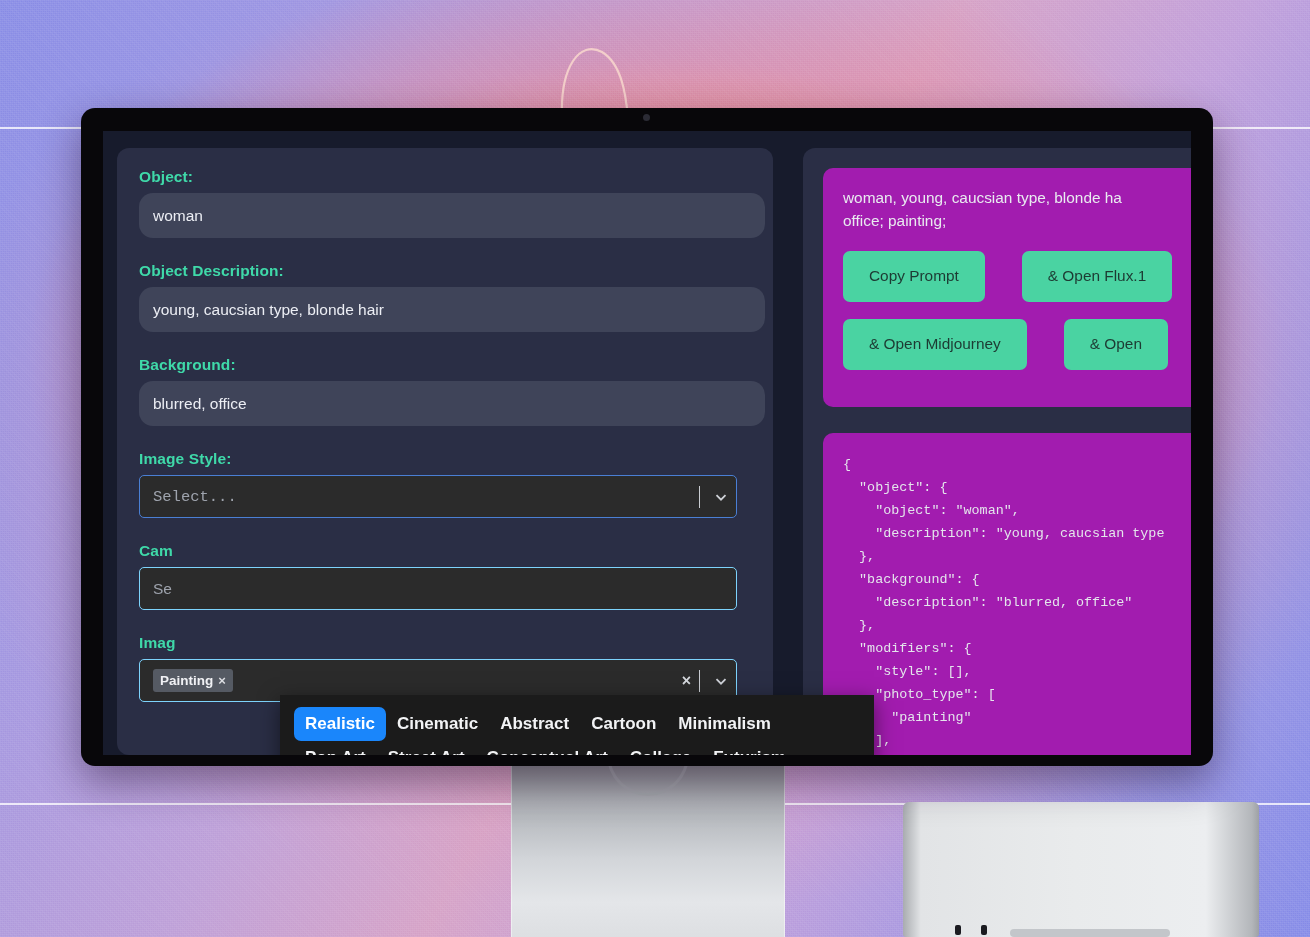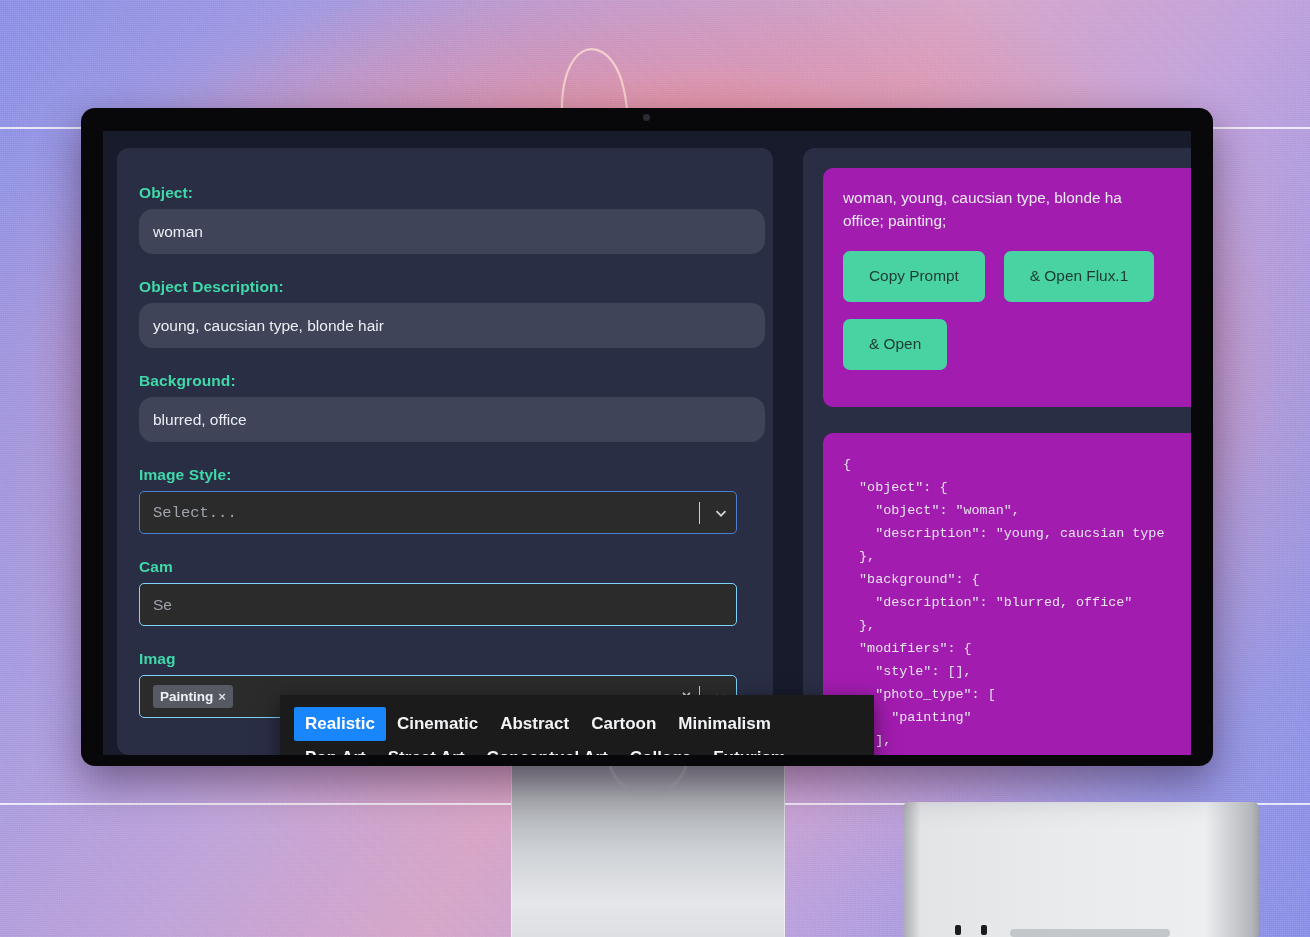--- a/index.html
+++ b/index.html
@@ -90,21 +90,21 @@
   }
 
   
   #screen-inner { position:absolute; inset:0; display:flex; gap:30px; padding:17px 0 0 14px; }
 
   .panel {
     background:#2a2e45;
     border-radius:12px;
     position:relative;
   }
-  #form-panel { width:656px; min-height:600px; padding:36px 22px 0 22px; flex:none; }
+  #form-panel { width:656px; min-height:600px; padding:20px 22px 0 22px; flex:none; }
   #output-panel { width:420px; min-height:600px; padding:20px 0 0 20px; flex:none; }
 
   .field-label {
     color:#3fd9a9;
     font-size:15.5px;
     font-weight:bold;
     margin-bottom:7px;
     letter-spacing:.1px;
   }
   .text-input {
@@ -157,40 +157,40 @@
     display:flex; flex-wrap:wrap;
     column-gap:0; row-gap:0;
     align-content:flex-start;
     box-shadow:0 6px 20px rgba(0,0,0,.5);
   }
   .menu-option {
     color:#f2f3f5;
     font-size:17px; font-weight:bold;
     padding:7px 11px;
     white-space:nowrap;
-    border-radius:2px;
+    border-radius:7px;
   }
   .menu-option.selected { background:#1a86fb; color:#ffffff; }
 
   
   .out-card {
     background:#a21caf;
     border-radius:10px;
     padding:18px 20px 20px 20px;
     margin-bottom:26px;
   }
   #prompt-card { width:420px; }
   .prompt-text {
     color:#e9ebf0;
     font-size:15.4px;
     line-height:1.52;
     white-space:pre-wrap;
     margin-bottom:18px;
   }
-  .btn-row { display:flex; gap:19px; margin-bottom:17px; }
+  .btn-row { display:flex; gap:37px; margin-bottom:17px; }
   .btn {
     background:#4ad3a2;
     color:#1d3b33;
     font-size:15.4px;
     border:none; border-radius:7px;
     height:51px;
     padding:0 26px;
     display:flex; align-items:center; justify-content:center;
     white-space:nowrap;
     font-family:"Liberation Sans", sans-serif;
@@ -285,20 +285,21 @@
     <div class="panel" id="output-panel">
 
       <div class="out-card" id="prompt-card">
         <div class="prompt-text">woman, young, caucsian type, blonde ha
 office; painting;</div>
         <div class="btn-row">
           <button class="btn">Copy Prompt</button>
           <button class="btn">&amp; Open Flux.1</button>
         </div>
         <div class="btn-row">
+          <button class="btn">&amp; Open Midjourney</button>
           <button class="btn">&amp; Open</button>
         </div>
       </div>
 
       <div class="out-card" id="json-card">
         <pre class="json-code">{
   "object": {
     "object": "woman",
     "description": "young, caucsian type
   },

